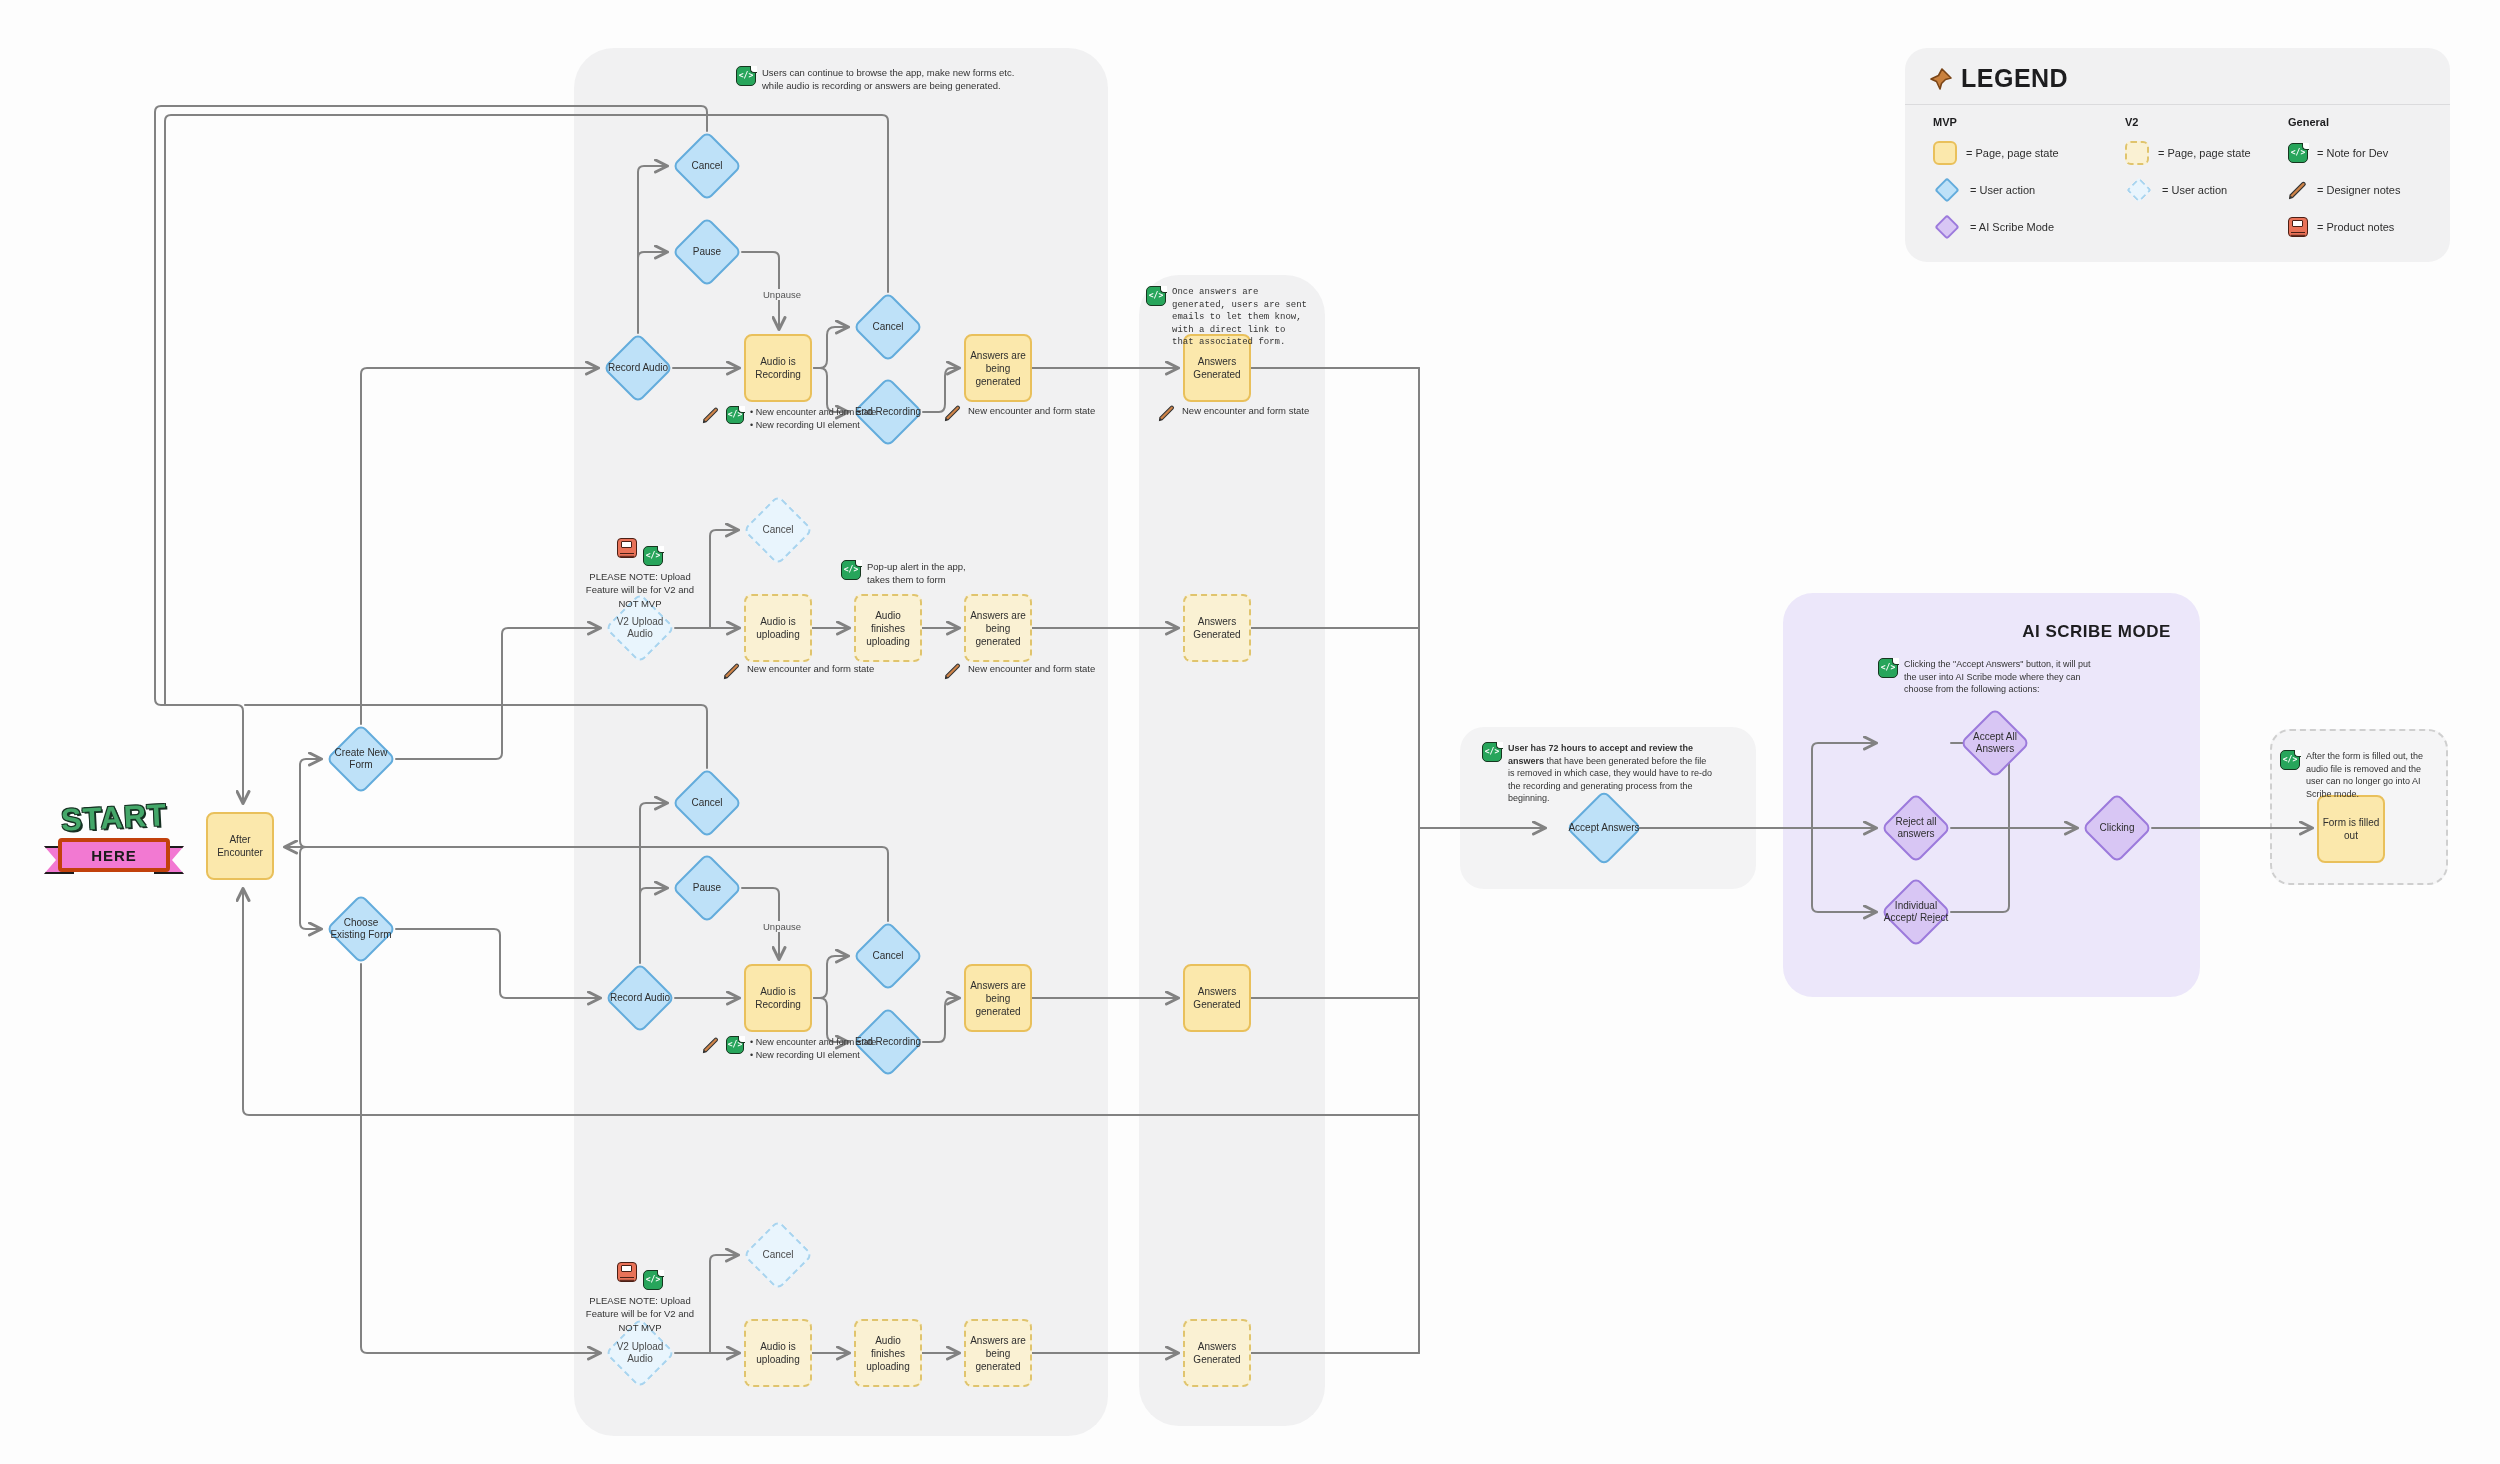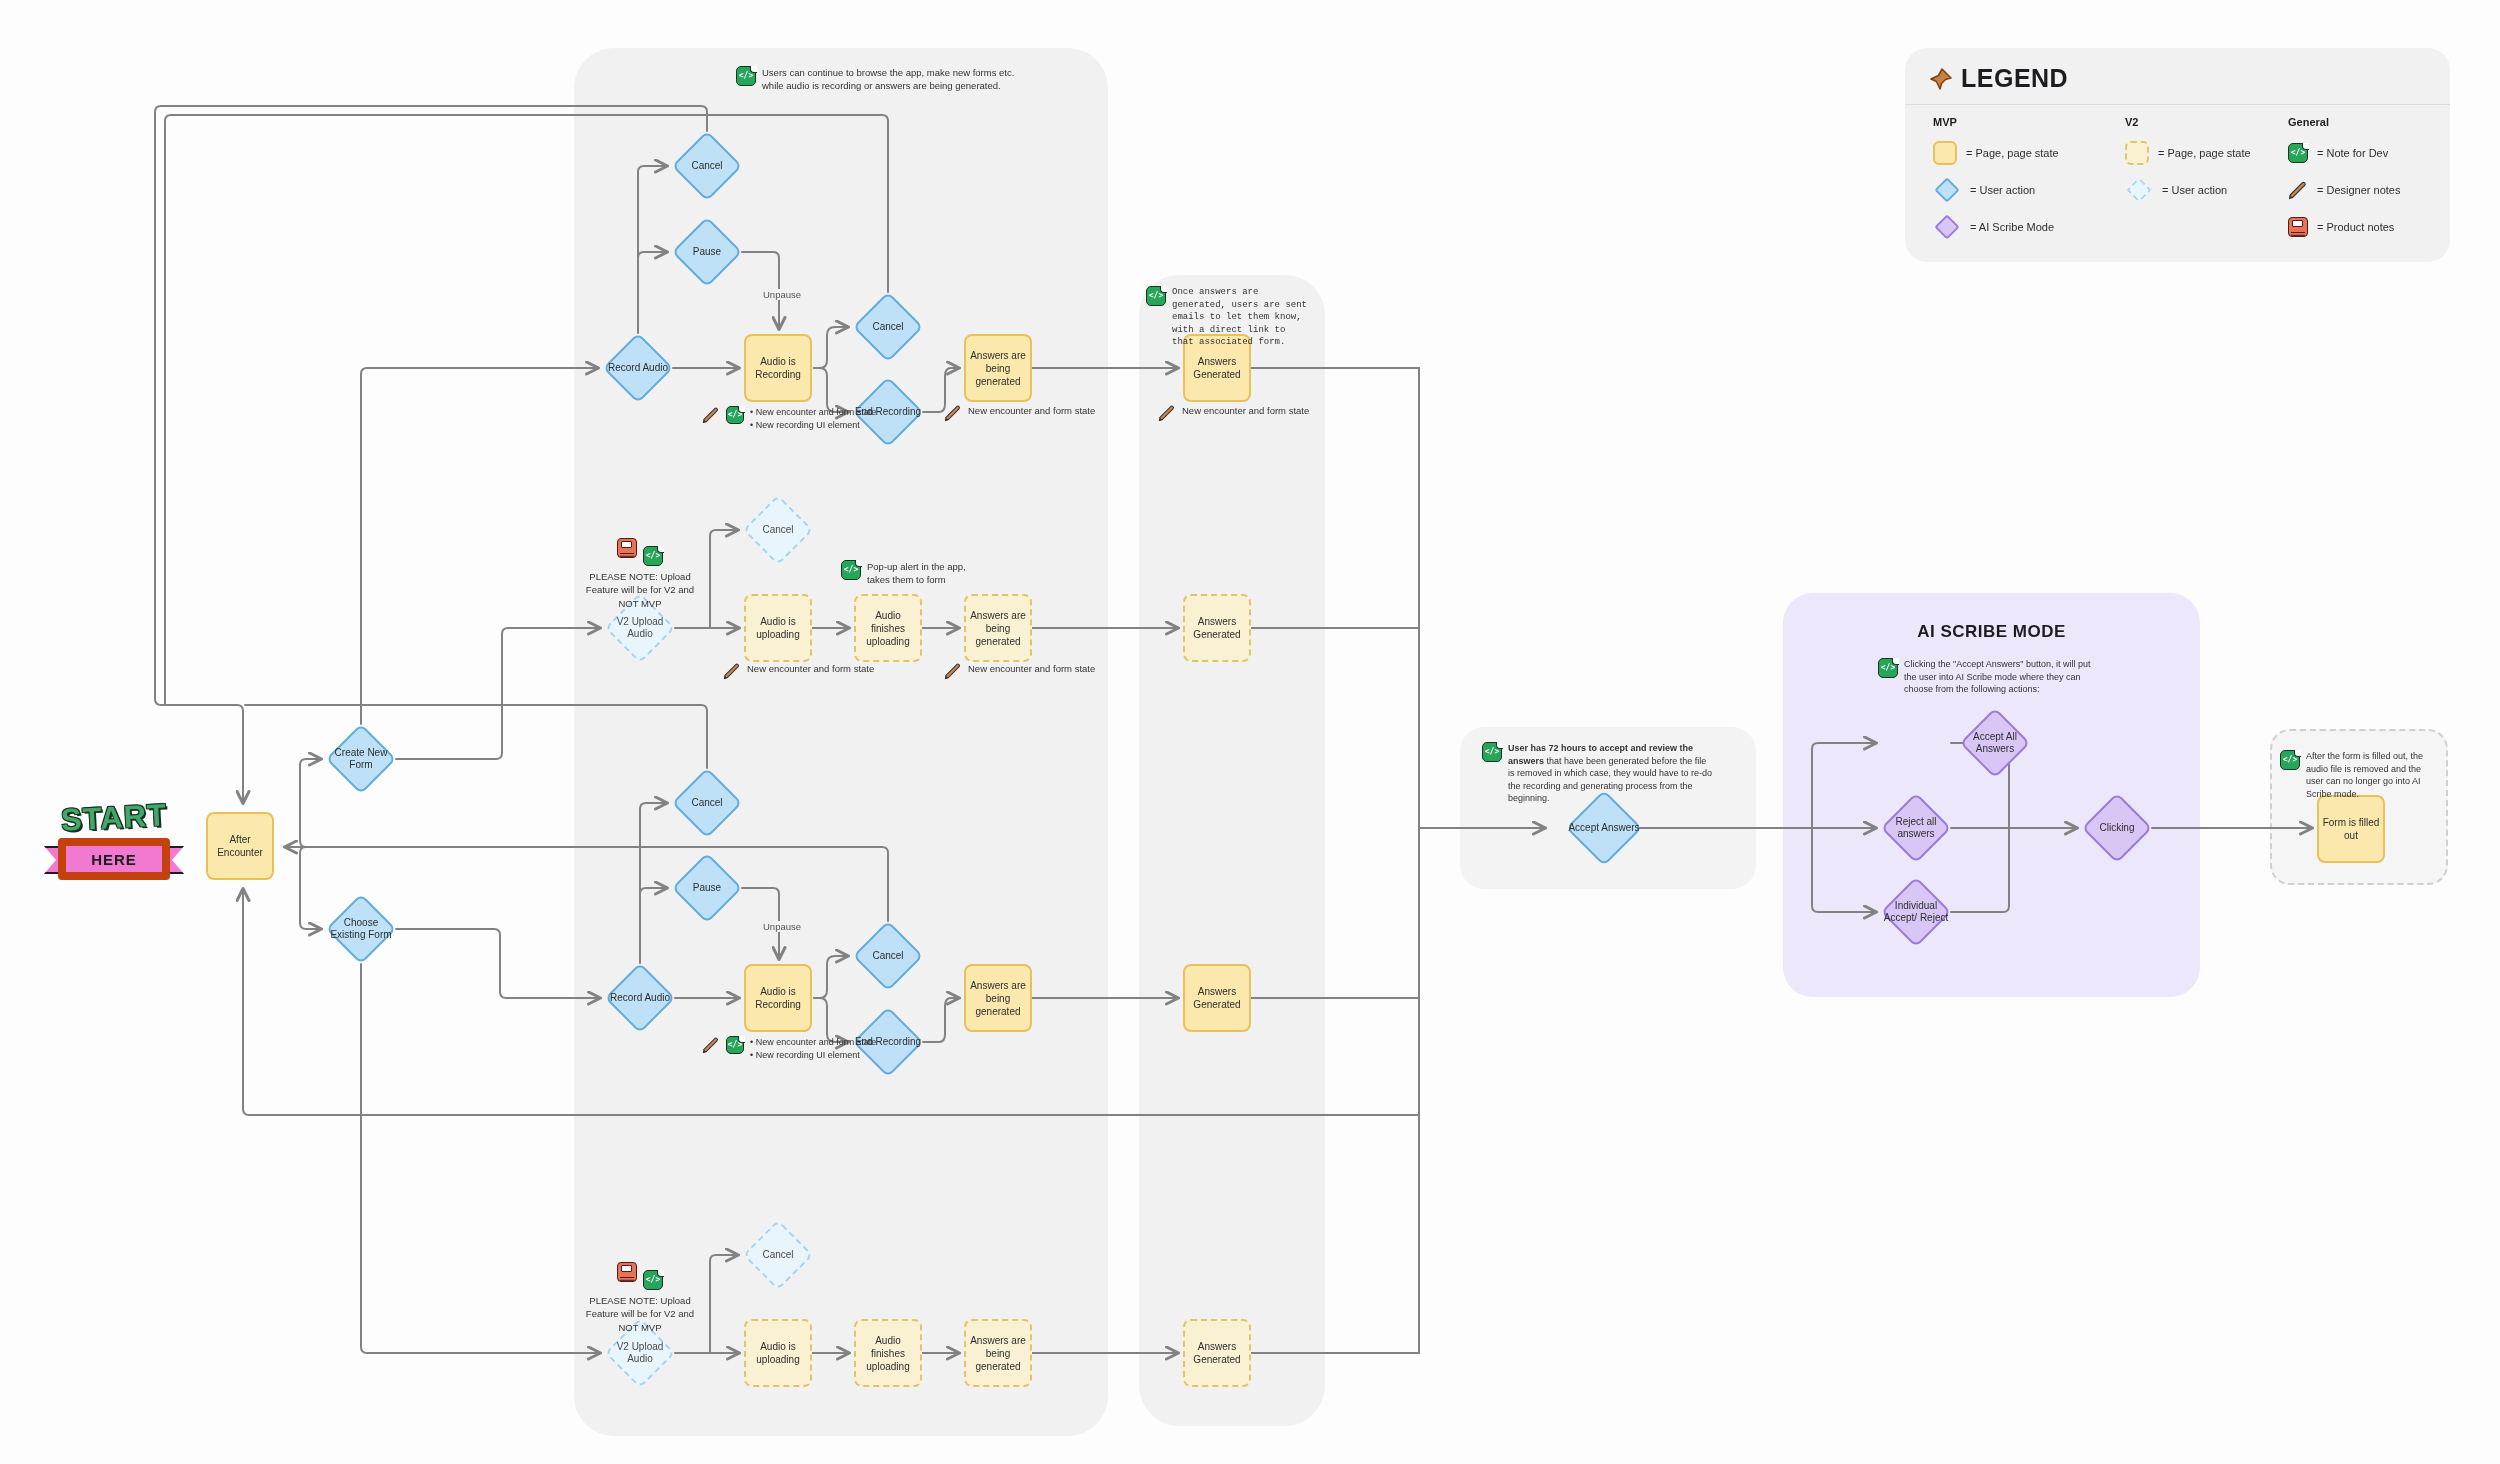--- a/index.html
+++ b/index.html
@@ -64,21 +64,21 @@
     background:#BEE1F8;border:2px solid #63ACDC;box-sizing:border-box;}
   .sw-d.dashed{background:#E9F5FD;border:2px dashed #A8D4EF;}
   .sw-d.purple{background:#D8C6F4;border:2px solid #9C7ADC;}
 
   
   .start-sticker{position:absolute;left:44px;top:800px;width:140px;z-index:4;text-align:center;}
   .start-top{font-size:31px;font-weight:bold;color:#44A769;letter-spacing:1px;
     text-shadow:2px 2px 0 #163022, -1px -1px 0 #163022, 1px -1px 0 #163022, -1px 1px 0 #163022;
     transform:rotate(-3deg);}
   .start-banner{position:relative;margin-top:2px;height:30px;}
-  .start-banner .mid{position:absolute;left:14px;right:14px;top:0;height:26px;background:#F279D2;border:8px solid #c2410c;
+  .start-banner .mid{position:absolute;left:14px;right:14px;top:0;height:26px;background:#F279D2;border:4px solid #c2410c;
     border-radius:4px;display:flex;align-items:center;justify-content:center;font-weight:bold;font-size:15px;color:#1c1c1c;letter-spacing:1px;z-index:1;}
   .start-banner .tail{position:absolute;top:8px;width:26px;height:24px;background:#F279D2;border:2px solid #1c1c1c;z-index:0;}
   .start-banner .tail.l{left:0;clip-path:polygon(0 0,100% 0,100% 100%,0 100%,40% 50%);}
   .start-banner .tail.r{right:0;clip-path:polygon(0 0,100% 0,60% 50%,100% 100%,0 100%);}
 </style>
 </head>
 <body>
 
 <div class="canvas">
 
@@ -379,21 +379,21 @@
   <div class="note center" style="left:578px;top:1262px;width:124px;">
     <span class="ic-book" style="margin-right:6px;"></span><span class="ic-dev"></span>
     <div style="margin-top:4px;">PLEASE NOTE: Upload Feature will be for V2 and NOT MVP</div>
   </div>
 
   <div class="noterow" style="left:1482px;top:742px;width:250px;">
     <span class="ic-dev"></span>
     <span class="note" style="position:static;width:205px;font-size:9px;"><span class="b">User has 72 hours to accept and review the answers</span><span> that have been generated before the file is removed in which case, they would have to re-do the recording and generating process from the beginning.</span></span>
   </div>
 
-  <div class="scribe-title" style="left:1783px;top:622px;width:417px;">AI SCRIBE MODE</div>
+  <div class="scribe-title" style="left:1888px;top:622px;width:417px;">AI SCRIBE MODE</div>
   <div class="noterow" style="left:1878px;top:658px;width:225px;">
     <span class="ic-dev"></span>
     <span class="note" style="position:static;width:196px;font-size:9px;">Clicking the "Accept Answers" button, it will put the user into AI Scribe mode where they can choose from the following actions:</span>
   </div>
 
   <div class="noterow" style="left:2280px;top:750px;width:160px;">
     <span class="ic-dev"></span>
     <span class="note" style="position:static;width:128px;font-size:9px;">After the form is filled out, the audio file is removed and the user can no longer go into AI Scribe mode.</span>
   </div>
 

